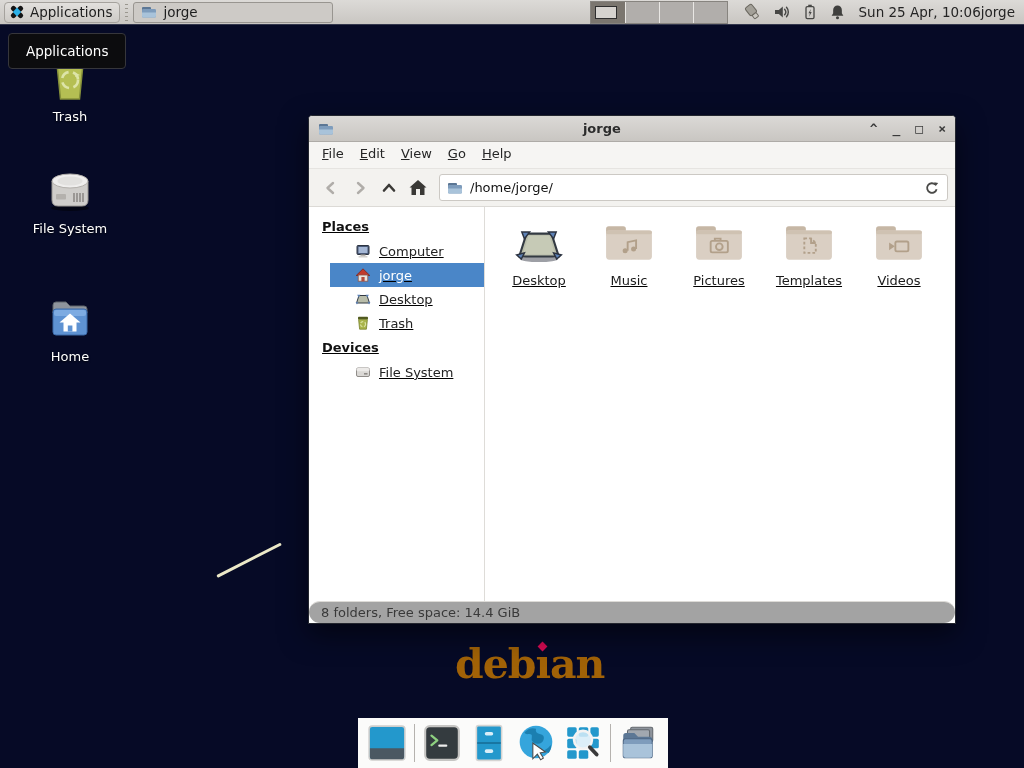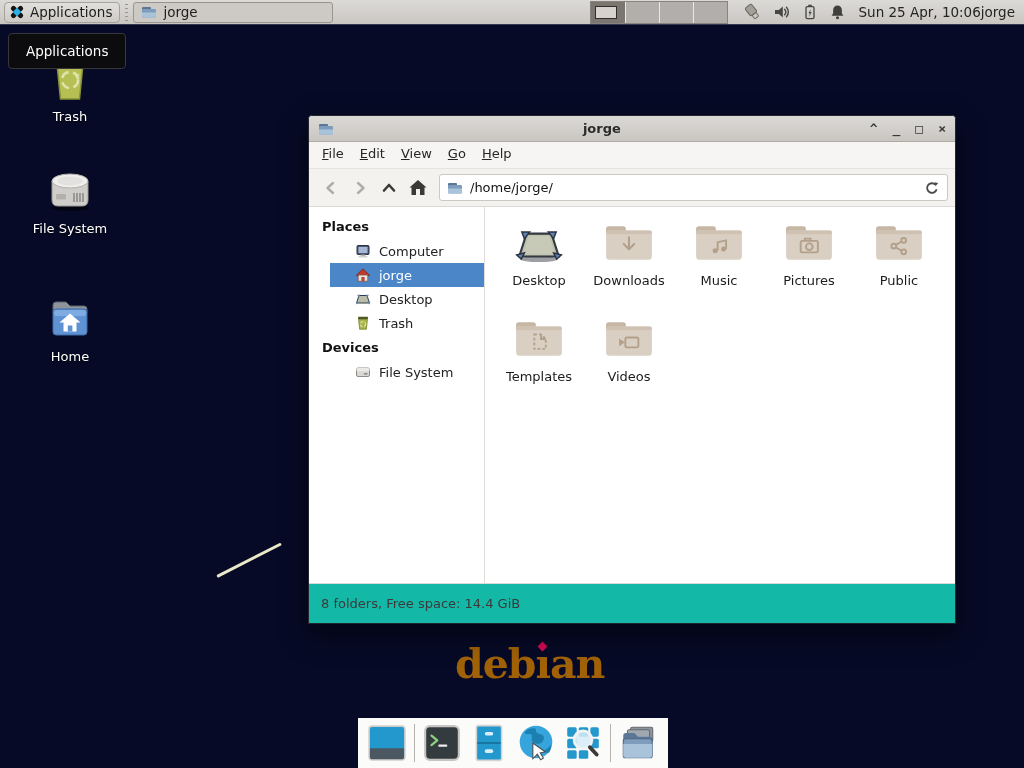--- a/index.html
+++ b/index.html
@@ -55,32 +55,32 @@
     padding:0 5px; flex:0 0 auto; }
   .menu-item { display:inline-block; font-size:13px; color:#262626; padding:4px 8px; }
   .menu-item::first-letter { text-decoration:underline; }
   .toolbar { height:39px; background:#f3f2ef; border-top:1px solid #e6e4e1;
     border-bottom:1px solid #dcdad6; display:flex; align-items:center; padding:0 7px; flex:0 0 auto; }
   .tool-btn { width:29px; height:28px; display:flex; align-items:center; justify-content:center; }
   .path-field { flex:1; height:27px; margin-left:7px; background:#fff;
     border:1px solid #ccc9c4; border-radius:3px; display:flex; align-items:center;
     padding:0 7px; gap:7px; font-size:13px; color:#111; }
   .path-text { flex:1; }
-  .win-body { flex:1; display:flex; min-height:0; }
+  .win-body { flex:1; display:flex; min-height:0;text-decoration:underline; }
   .sidebar { width:176px; background:#fff; border-right:1px solid #dedcd8; padding-top:7px;
     font-size:13px; flex:0 0 auto; }
   .side-header { font-weight:bold; color:#111; padding:5px 10px 5px 13px; }
   .side-item { display:flex; align-items:center; gap:8px; padding:4px 8px 4px 25px; color:#222;margin-left:21px; }
   .side-item.selected { background:#4a86c8; color:#fff; }
   .files { flex:1; padding:15px 0 0 9px; display:flex; flex-wrap:wrap; align-content:flex-start; }
   .cell { width:90px; height:96px; display:flex; flex-direction:column; align-items:center; }
   .cell svg { flex:0 0 auto; }
   .flabel { margin-top:9px; font-size:13px; color:#1c1c1c; }
-  .statusbar { height:40px; background:#14b8a6; border-top:1px solid #dddbd7;
-    display:flex; align-items:center; padding:0 12px; font-size:13px; color:#3a3a3a; flex:0 0 auto; }
+  .statusbar { height:22px; background:#a3a3a3; border-top:1px solid #dddbd7;
+    display:flex; align-items:center; padding:0 12px; font-size:13px; color:#3a3a3a; flex:0 0 auto;border-radius:12px; }
 
   
   .debian { position:absolute; left:455px; top:640px; color:#a16207; z-index:4;
     font-family:"DejaVu Serif", serif; font-size:41px; font-weight:600; letter-spacing:-1px; }
   .deb-i { position:relative; display:inline-block; }
   .deb-dot { position:absolute; left:50%; top:3px; width:7px; height:7px; margin-left:-4px;
     transform:rotate(45deg); }
 
   
   .stroke-line { position:absolute; left:217px; top:575px; width:72px; height:3px;
@@ -318,57 +318,38 @@
           <polygon points="7.5,9.5 15,9.5 10,16" fill="#5d82b6" stroke="#2c3340" stroke-width="1.4"></polygon>
           <polygon points="33,9.5 40.5,9.5 38,16" fill="#5d82b6" stroke="#2c3340" stroke-width="1.4"></polygon>
           <polygon points="2.5,31.5 10,29.5 7,35.5" fill="#5d82b6" stroke="#2c3340" stroke-width="1.4"></polygon>
           <polygon points="38,29.5 45.5,31.5 41,35.5" fill="#5d82b6" stroke="#2c3340" stroke-width="1.4"></polygon>
         </svg>
         <div class="flabel">Desktop</div>
       </div>
       <div class="cell">
         <svg width="50" height="42" viewBox="0 0 48 40">
           <use href="#fbase"></use>
-          <path d="M24,14.5 v11 M19,21 l5,5 5,-5" fill="none" stroke="#b2a08a" stroke-width="2" stroke-linecap="round" stroke-linejoin="round"></path>
-        </svg>
-        <div class="flabel">Downloads</div>
-      </div>
-      <div class="cell">
-        <svg width="50" height="42" viewBox="0 0 48 40">
-          <use href="#fbase"></use>
           <g fill="#b2a08a">
             <circle cx="20.3" cy="27.5" r="2.4"></circle>
               <circle cx="28.4" cy="25.8" r="2.4"></circle>
             <path d="M22.7,27.5 v-8.3 l8.1,-1.7 v8.3" fill="none" stroke="#b2a08a" stroke-width="1.8"></path>
           </g>
         </svg>
         <div class="flabel">Music</div>
       </div>
       <div class="cell">
         <svg width="50" height="42" viewBox="0 0 48 40">
           <use href="#fbase"></use>
           <g fill="none" stroke="#b2a08a" stroke-width="1.8">
             <rect x="16" y="18" width="16.5" height="11" rx="1.5"></rect>
             <circle cx="24.3" cy="23.5" r="3.2"></circle>
             <path d="M20,18 v-2.2 h5.5 v2.2"></path>
           </g>
         </svg>
         <div class="flabel">Pictures</div>
-      </div>
-      <div class="cell">
-        <svg width="50" height="42" viewBox="0 0 48 40">
-          <use href="#fbase"></use>
-          <g fill="none" stroke="#b2a08a" stroke-width="1.8">
-            <circle cx="19" cy="23" r="2.3"></circle>
-              <circle cx="28.5" cy="17.5" r="2.3"></circle>
-              <circle cx="28.5" cy="28.5" r="2.3"></circle>
-            <path d="M21,21.8 l5.5,-3.3 M21,24.2 l5.5,3.3"></path>
-          </g>
-        </svg>
-        <div class="flabel">Public</div>
       </div>
       <div class="cell">
         <svg width="50" height="42" viewBox="0 0 48 40">
           <use href="#fbase"></use>
           <path d="M19.5,15.5 h6.5 l4.5,4.5 v9.5 h-11 z" fill="none" stroke="#b2a08a" stroke-width="1.8" stroke-dasharray="2.6,2"></path>
           <path d="M26,15.5 v4.5 h4.5" fill="none" stroke="#b2a08a" stroke-width="1.8"></path>
         </svg>
         <div class="flabel">Templates</div>
       </div>
       <div class="cell">

